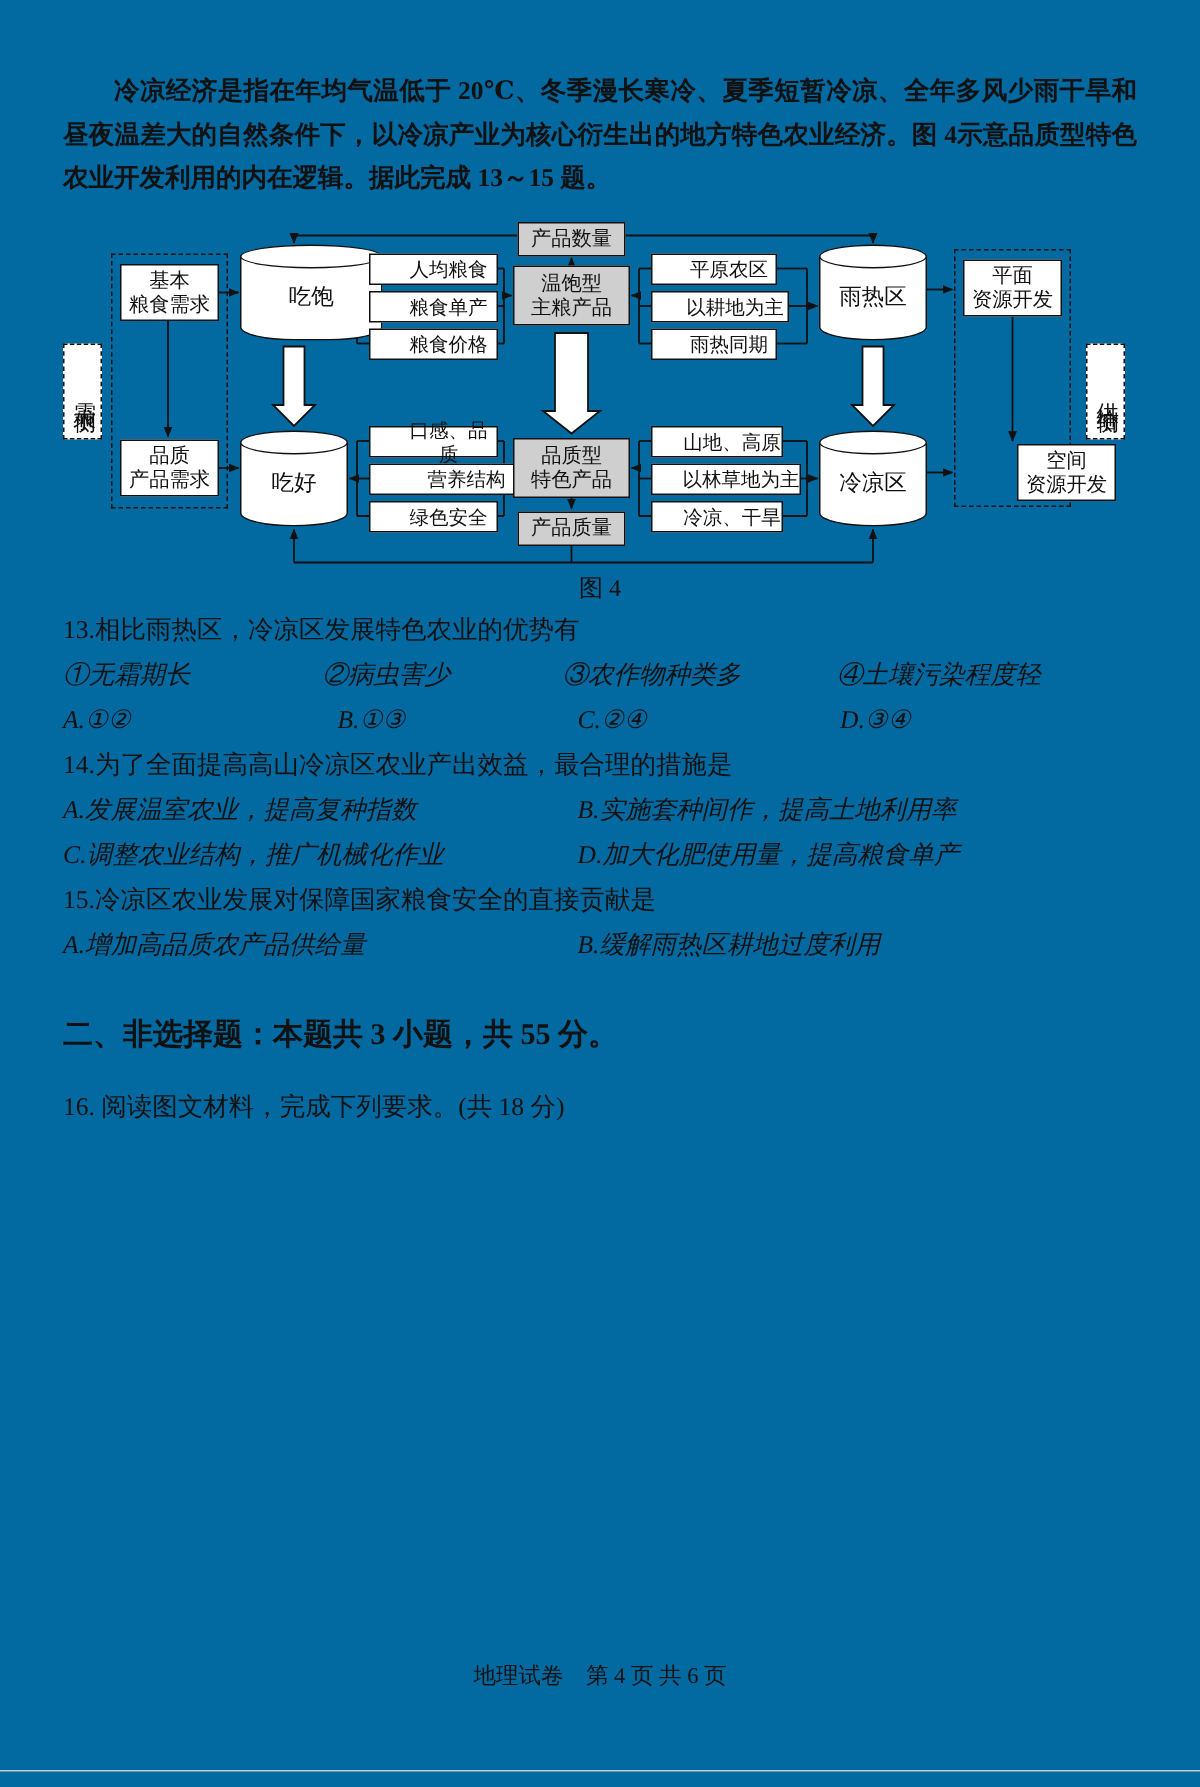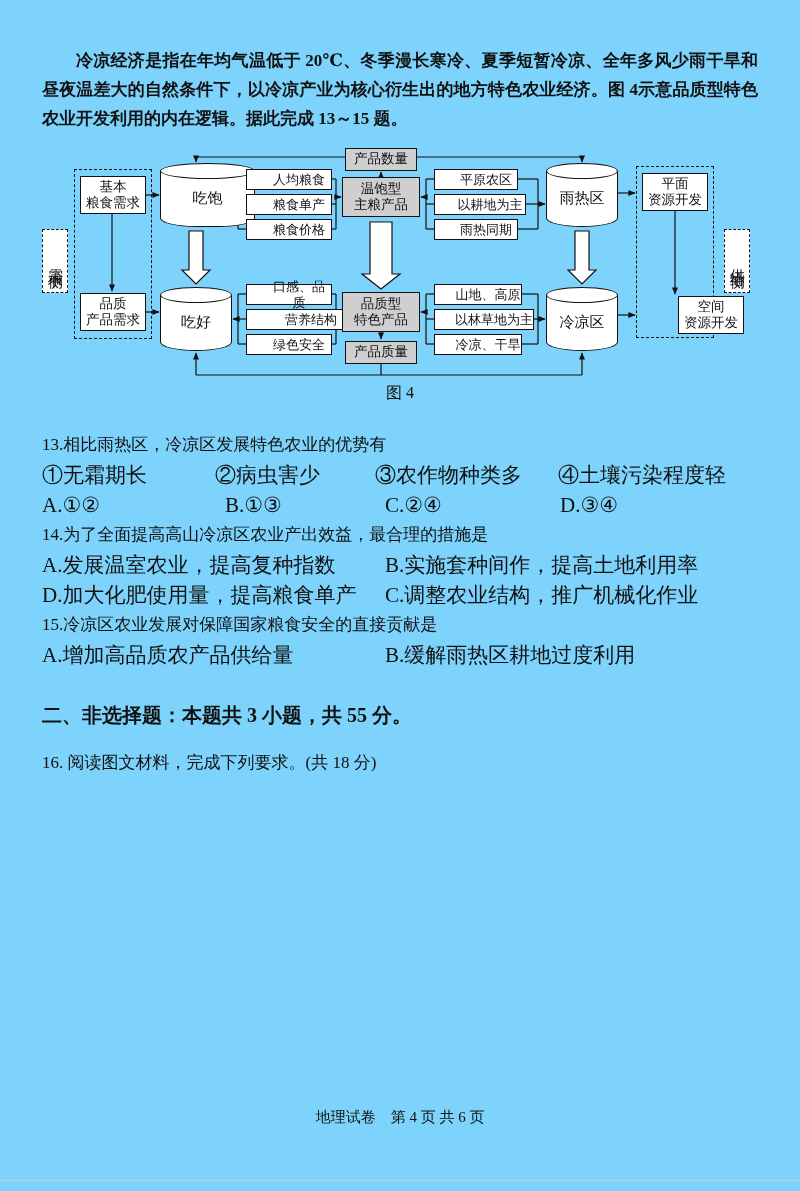--- a/index.html
+++ b/index.html
@@ -1,30 +1,30 @@
 <!DOCTYPE html>
 <html><head>
 <meta charset="utf-8">
 <title>地理试卷 第4页</title>
 <style>
   html,body { margin:0; padding:0; background:#ffffff; }
   .page {
-    position:relative; width:800px; height:1191px; background:#7dd3fc;
+    position:relative; width:800px; height:1191px; background:#0369a1;
     font-family:"Liberation Serif","DejaVu Serif",serif; color:#111;
     overflow:hidden;
   }
   .content { padding:46px 42px 0 42px; }
 
   
   .intro {
     font-size:17px; line-height:29px; font-weight:700;
     text-align:justify; text-indent:2em; margin:0;
   }
   .q-stem { font-size:17px; line-height:30px; font-weight:400; }
-  .row { font-size:21px; line-height:30px; font-weight:400; display:grid; }
+  .row { font-size:17px; line-height:30px; font-weight:400; display:grid;font-style:italic; }
   .items4 { grid-template-columns:173px 160px 183px 1fr; }
   .opts4  { grid-template-columns:183px 160px 175px 1fr; }
   .opts2  { grid-template-columns:343px 1fr; }
   .section-title {
     font-size:20px; font-weight:700; line-height:30px; margin-top:30px;
   }
   .q16-stem { font-size:17px; line-height:30px; margin-top:18px; font-weight:400; }
   .material {
     font-size:17px; line-height:31px; font-weight:700;
     text-align:justify; text-indent:2em; margin-top:6px;
@@ -214,21 +214,21 @@
       <div class="dbox small" style="left:392px;top:53px;width:92px;height:21px">以耕地为主</div>
       <div class="dbox small" style="left:392px;top:78px;width:84px;height:21px">雨热同期</div>
 
       <div class="dbox small" style="left:392px;top:143px;width:88px;height:21px">山地、高原</div>
       <div class="dbox small" style="left:392px;top:168px;width:100px;height:21px">以林草地为主</div>
       <div class="dbox small" style="left:392px;top:193px;width:88px;height:21px">冷凉、干旱</div>
     </div>
 
     <div class="fig-caption">图 4</div>
 
-    <div class="q" style="margin-top:25px">
+    <div class="q" style="margin-top:0">
       <div class="q-stem">13.相比雨热区，冷凉区发展特色农业的优势有</div>
       <div class="row items4">
         <span>①无霜期长</span>
         <span>②病虫害少</span>
         <span>③农作物种类多</span>
         <span>④土壤污染程度轻</span>
       </div>
       <div class="row opts4">
         <span>A.①②</span>
         <span>B.①③</span>
@@ -237,22 +237,22 @@
       </div>
     </div>
 
     <div class="q">
       <div class="q-stem">14.为了全面提高高山冷凉区农业产出效益，最合理的措施是</div>
       <div class="row opts2">
         <span>A.发展温室农业，提高复种指数</span>
         <span>B.实施套种间作，提高土地利用率</span>
       </div>
       <div class="row opts2">
+        <span>C.调整农业结构，推广机械化作业</span>
         <span>D.加大化肥使用量，提高粮食单产</span>
-        <span>C.调整农业结构，推广机械化作业</span>
       </div>
     </div>
 
     <div class="q">
       <div class="q-stem">15.冷凉区农业发展对保障国家粮食安全的直接贡献是</div>
       <div class="row opts2">
         <span>A.增加高品质农产品供给量</span>
         <span>B.缓解雨热区耕地过度利用</span>
       </div>
     </div>

